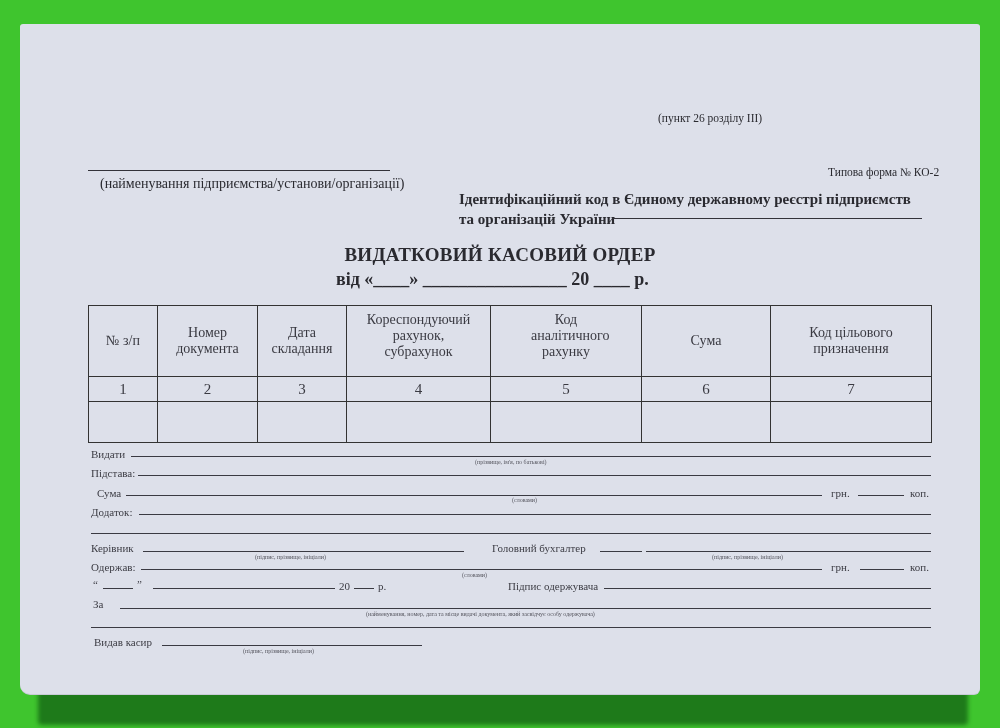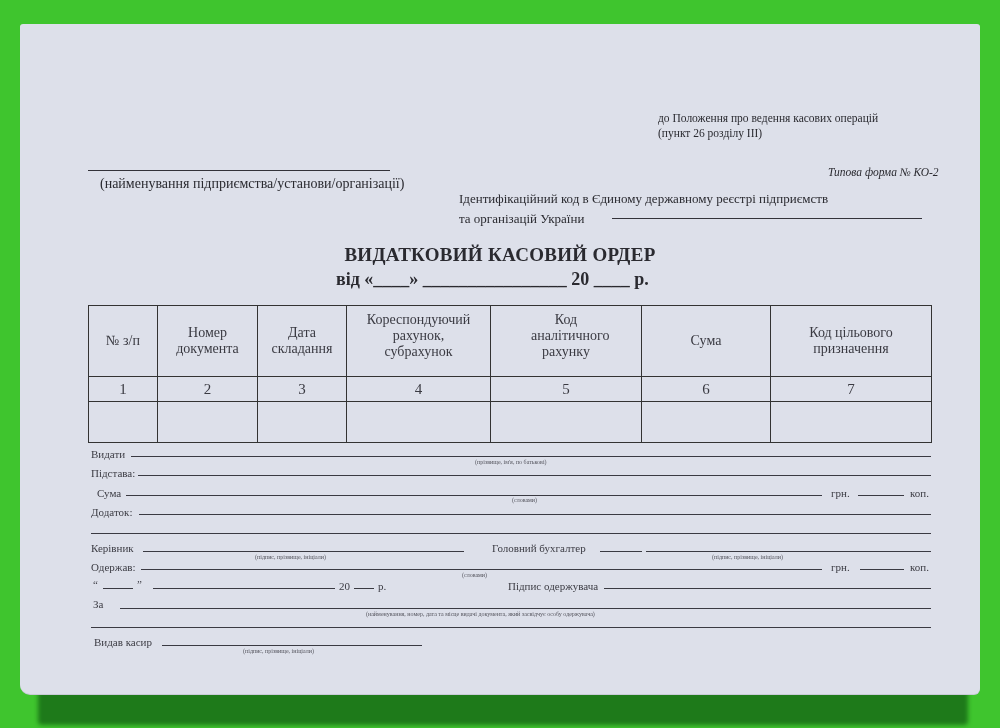--- a/index.html
+++ b/index.html
@@ -15,24 +15,24 @@
   }
   .paper {
     position:absolute; left:20px; top:24px; width:960px; height:670px;
     background:#dde0ea;
     border-radius:3px 3px 6px 10px;
     box-shadow: 0 1px 0 #c8cbd6;
   }
   .abs { position:absolute; white-space:nowrap; }
   .appendix { left:658px; top:111px; font-size:11.5px; line-height:15px; }
   .appendix .bold { font-weight:bold; }
-  .form-type { left:828px; top:166px; font-size:11.5px;font-style:italic; }
+  .form-type { left:828px; top:166px; font-size:11.5px; }
   .org-line { left:88px; top:170px; width:302px; border-top:1.5px solid #33333a; }
   .org-caption { left:100px; top:176px; font-size:14px; }
-  .id-code { left:459px; top:189px; font-size:13px; line-height:20px; }
+  .id-code { left:459px; top:189px; font-size:15px; line-height:20px;font-weight:bold; }
   .id-line { left:612px; top:218px; width:310px; border-top:1.5px solid #33333a; }
   .title { left:0; width:1000px; text-align:center; top:244px; font-size:19px; font-weight:bold; letter-spacing:0.3px; }
   .title-date { left:336px; top:269px; font-size:18px; font-weight:bold; }
   table.grid {
     position:absolute; left:88px; top:305px; width:843px;
     border-collapse:collapse; table-layout:fixed;
   }
   table.grid td {
     border:1.5px solid #333; text-align:center; vertical-align:middle;
     font-size:14px; line-height:16px; color:#3a3a42; padding:0;margin-top:46px;
@@ -45,21 +45,20 @@
   .line { position:absolute; border-top:1.3px solid #3a3a42; height:0; }
   .hint { position:absolute; font-size:6px; color:#55555e; white-space:nowrap; }
 </style>
 </head>
 <body>
 
 <div class="shadow"></div>
 <div class="paper"></div>
 
 <div class="abs appendix">
-  <div>до Положення про ведення касових операцій</div>
   <div>(пункт 26 розділу ІІІ)</div>
 </div>
 <div class="abs form-type">Типова форма № КО-2</div>
 
 <div class="abs org-line"></div>
 <div class="abs org-caption">(найменування підприємства/установи/організації)</div>
 
 <div class="abs id-code">
   <div>Ідентифікаційний код в Єдиному державному реєстрі підприємств</div>
   <div>та організацій України</div>

